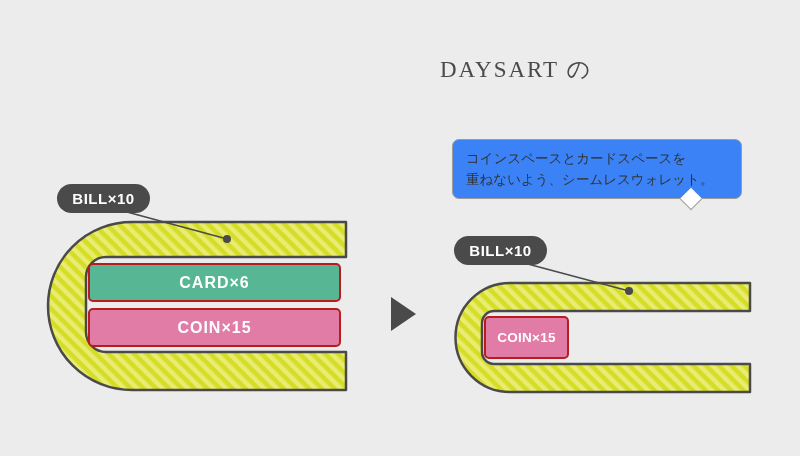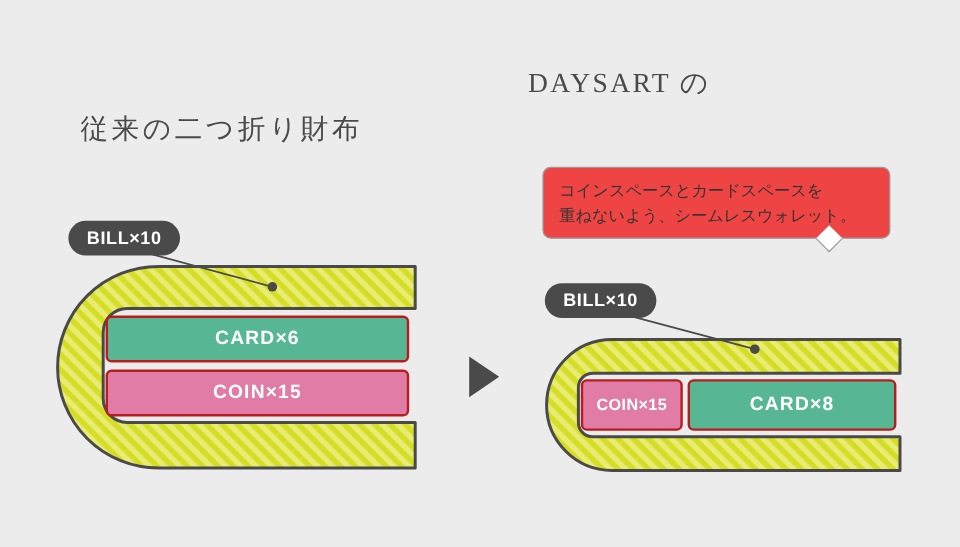--- a/index.html
+++ b/index.html
@@ -13,21 +13,21 @@
   .abs-svg{position:absolute;left:0;top:0;pointer-events:none;}
   .title{
     position:absolute;
     font-family:"Liberation Serif","DejaVu Serif",serif;
     color:#4a4a4a;
   }
   .left-title{left:67px;top:92px;font-size:23px;letter-spacing:3px;}
   .right-title{left:440px;top:53px;width:320px;text-align:left;font-size:23px;line-height:33px;letter-spacing:2px;}
   .bubble{
     position:absolute;left:452px;top:139px;width:290px;height:60px;
-    background:#ef4444;border:1px solid #9b9b9b;border-radius:7px;
+    background:#3b82f6;border:1px solid #9b9b9b;border-radius:7px;
     box-sizing:border-box;padding:8px 13px;
     font-size:13.5px;line-height:21px;color:#333333;
   }
   .bubble .tail{
     position:absolute;bottom:-8.5px;left:230px;
     width:15px;height:15px;background:#ffffff;
     border-right:1px solid #9b9b9b;border-bottom:1px solid #9b9b9b;
     transform:rotate(45deg);
   }
   .badge{
@@ -72,34 +72,32 @@
              A12,12 0 0 1 482,352 L482,323 A12,12 0 0 1 494,311 L750,311 Z" fill="url(#diag)" stroke="#4a4a4a" stroke-width="2.5" stroke-linejoin="round"></path>
 
     <line x1="127" y1="212" x2="227" y2="239" stroke="#4a4a4a" stroke-width="1.5"></line>
     <circle cx="227" cy="239" r="4" fill="#4a4a4a"></circle>
     <line x1="524" y1="263" x2="629" y2="291" stroke="#4a4a4a" stroke-width="1.5"></line>
     <circle cx="629" cy="291" r="4" fill="#4a4a4a"></circle>
 
     <polygon points="391,297 391,331 416,314" fill="#4a4a4a"></polygon>
   </svg>
 
-  <div class="title left-title">従来の二つ折り財布</div>
 
   <div class="title right-title">
     <div>DAYSART の</div>
   </div>
 
   <div class="bubble">
     <div>コインスペースとカードスペースを</div>
     <div>重ねないよう、シームレスウォレット。</div>
     <div class="tail"></div>
   </div>
 
   <div class="badge badge-left">BILL×10</div>
   <div class="badge badge-right">BILL×10</div>
 
   <div class="bar green bar-card6">CARD×6</div>
   <div class="bar pink bar-coin15l">COIN×15</div>
 
   <div class="bar pink small bar-coin15r">COIN×15</div>
-  <div class="bar green bar-card8">CARD×8</div>
 
 </div>
 
 </body></html>

